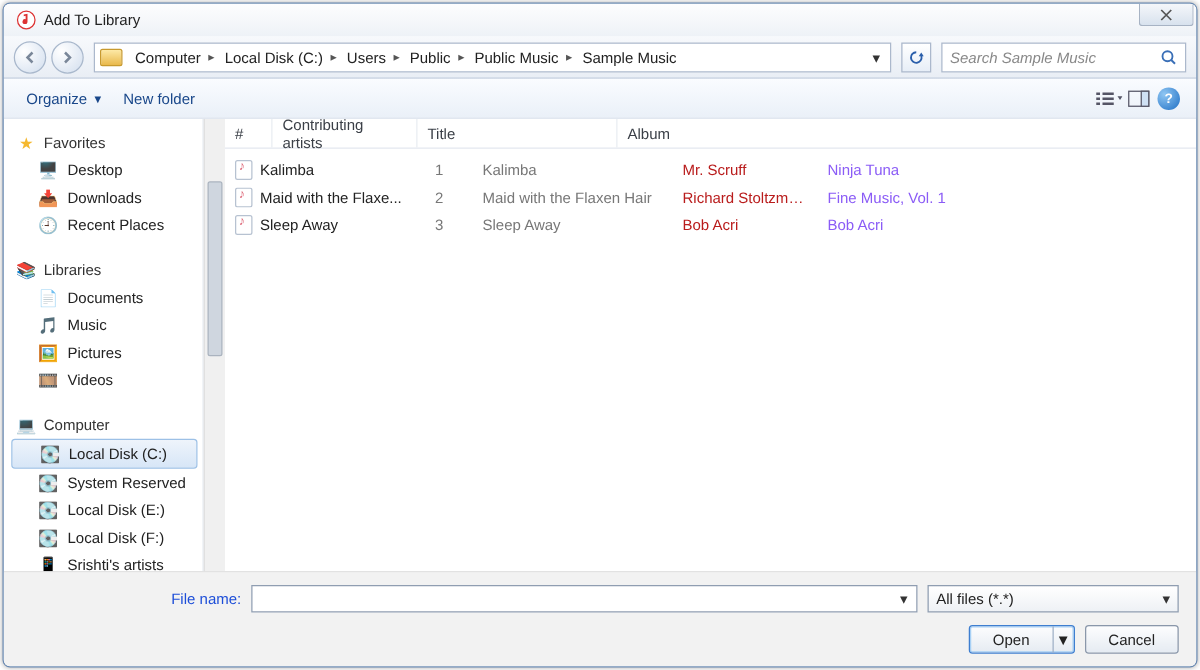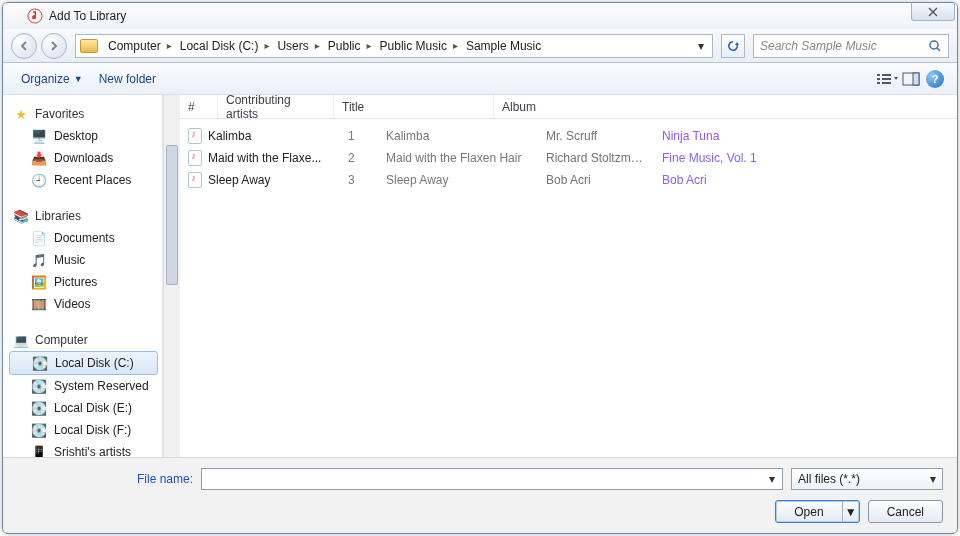--- a/index.html
+++ b/index.html
@@ -1,18 +1,18 @@
 <!DOCTYPE html>
 <html><head>
 <meta charset="utf-8">
 <style>
 * { margin:0; padding:0; box-sizing:border-box; font-family:"Segoe UI",Tahoma,sans-serif; font-size:12px; }
 body { background:#fff; width:960px; height:536px; overflow:hidden; }
 .window { width:956px; height:532px; margin:2px; border:1px solid #6a8ab3; border-radius:6px; background:#fff; box-shadow:0 0 4px rgba(0,0,0,.3); overflow:hidden; display:flex; flex-direction:column; }
-.titlebar { height:26px; background:linear-gradient(#fdfdfe,#eef2f7); display:flex; align-items:center; padding:0 24px; position:relative; }
+.titlebar { height:26px; background:linear-gradient(#fdfdfe,#eef2f7); display:flex; align-items:center; padding:0 10px; position:relative; }
 .titlebar .app-icon { width:16px; height:16px; margin-right:6px; }
 .titlebar .title { color:#222; }
 .titlebar .close { position:absolute; right:2px; top:0; width:44px; height:18px; border:1px solid #a7b3c4; border-top:none; border-bottom-left-radius:3px; border-bottom-right-radius:3px; background:linear-gradient(#f5f7fa,#d8e2ee); display:flex; align-items:center; justify-content:center; color:#555; cursor:default; }
 .navbar { height:34px; background:linear-gradient(#f7f9fc,#e9eef5); border-bottom:1px solid #b6c4d8; display:flex; align-items:center; padding:0 8px; gap:4px; }
 .nav-btn { width:26px; height:26px; border:1px solid #a9b8cc; border-radius:50%; background:radial-gradient(circle at 30% 30%,#fff,#d2deee); display:flex; align-items:center; justify-content:center; color:#7a8799; }
 .breadcrumb { flex:1; height:24px; border:1px solid #abb8cc; background:#fff; display:flex; align-items:center; padding:0 4px; margin:0 4px; overflow:hidden; }
 .breadcrumb .folder-icon { width:18px; height:14px; background:linear-gradient(#fde9a6,#e9b94c); border:1px solid #c89a2e; border-radius:2px; margin-right:6px; flex-shrink:0; }
 .crumb { display:flex; align-items:center; color:#222; padding:0 4px; white-space:nowrap; cursor:default; }
 .crumb .sep { color:#555; margin-left:6px; font-size:10px; }
 .crumb-drop { margin-left:auto; color:#333; padding:0 4px; }
@@ -35,29 +35,29 @@
 .scroll-track { width:17px; background:#f0f0f0; border-left:1px solid #e0e0e0; position:relative; }
 .scroll-thumb { position:absolute; left:2px; right:2px; top:50px; height:140px; background:#cfd6df; border:1px solid #aab3bf; border-radius:2px; }
 .listarea { flex:1; display:flex; flex-direction:column; }
 .columns { display:flex; height:24px; border-bottom:1px solid #e3e8ef; color:#3a3f47; }
 .col { padding:4px 8px; border-right:1px solid #e9edf2; display:flex; align-items:center; gap:4px; }
 .col.name { width:160px; } .col.num{ width:38px; } .col.title-c{ width:160px; } .col.artist{ width:116px; } .col.album{ flex:1; border-right:none; }
 .rows { padding-top:6px; }
 .row { display:flex; height:22px; align-items:center; color:#444; }
 .row .c { padding:0 8px; white-space:nowrap; overflow:hidden; text-overflow:ellipsis; }
 .row .c.name { width:160px; display:flex; align-items:center; gap:6px; color:#222;}
-.row .c.num{ width:38px; color:#777;} .row .c.title-c{ width:160px; color:#777;} .row .c.artist{ width:116px; color:#737373;} .row .c.album{ flex:1; color:#8b5cf6;}
+.row .c.num{ width:38px; color:#777;} .row .c.title-c{ width:160px; color:#777;} .row .c.artist{ width:116px; color:#b91c1c;} .row .c.album{ flex:1; color:#8b5cf6;}
 .music-icon { width:14px; height:16px; border:1px solid #b7c2d1; border-radius:2px; background:#fff; position:relative; flex-shrink:0;}
 .music-icon:after { content:"♪"; position:absolute; left:2px; top:-1px; font-size:10px; color:#d67; }
 .footer { padding:10px 14px; background:#f2f2f2; display:flex; flex-direction:column; gap:10px; }
 .fn-row { display:flex; align-items:center; gap:8px; }
 .fn-label { width:176px; text-align:right; color:#1d4ed8; }
 .fn-input { flex:1; height:22px; border:1px solid #8f9db1; background:#fff; position:relative; }
 .fn-input .dd { position:absolute; right:2px; top:2px; bottom:2px; width:16px; display:flex; align-items:center; justify-content:center; color:#333; }
-.filter { width:152px; height:22px; border:1px solid #8f9db1; background:linear-gradient(#fff,#eef1f5); display:flex; align-items:center; padding:0 6px; color:#222; }
+.filter { width:201px; height:22px; border:1px solid #8f9db1; background:linear-gradient(#fff,#eef1f5); display:flex; align-items:center; padding:0 6px; color:#222; }
 .filter .dd { margin-left:auto; color:#333; }
 .btn-row { display:flex; justify-content:flex-end; gap:8px; }
 .btn { height:23px; border:1px solid #8a97aa; border-radius:3px; background:linear-gradient(#fdfdfe,#e5ebf2); padding:4px 18px; display:flex; align-items:center; color:#222; cursor:default; }
 .btn.primary { border-color:#3f7fd0; box-shadow:0 0 0 1px #a7d0f5 inset; }
 .btn.split { padding:0; }
 .btn.split .main { padding:0 18px; border-right:1px solid #9fb0c6; height:100%; display:flex; align-items:center;}
 .btn.split .arr { width:16px; display:flex; align-items:center; justify-content:center; }
 svg { display:block; }
 </style>
 </head>

